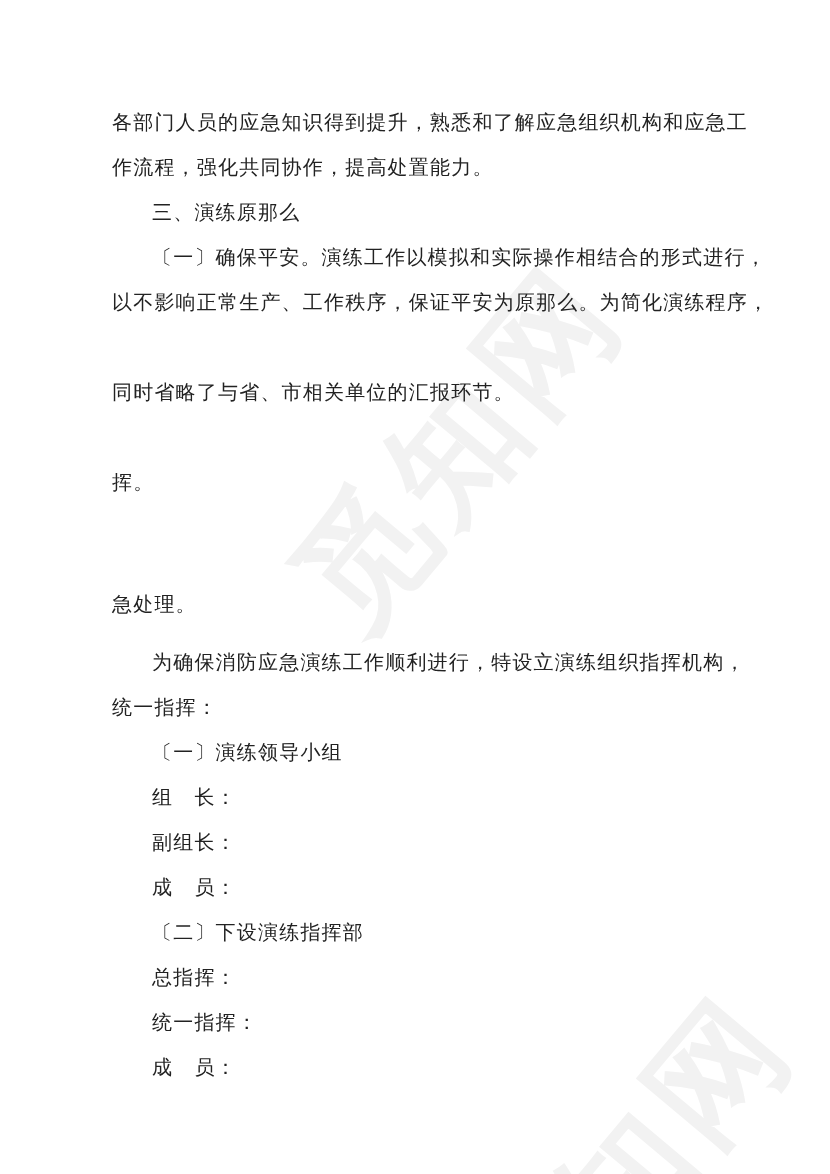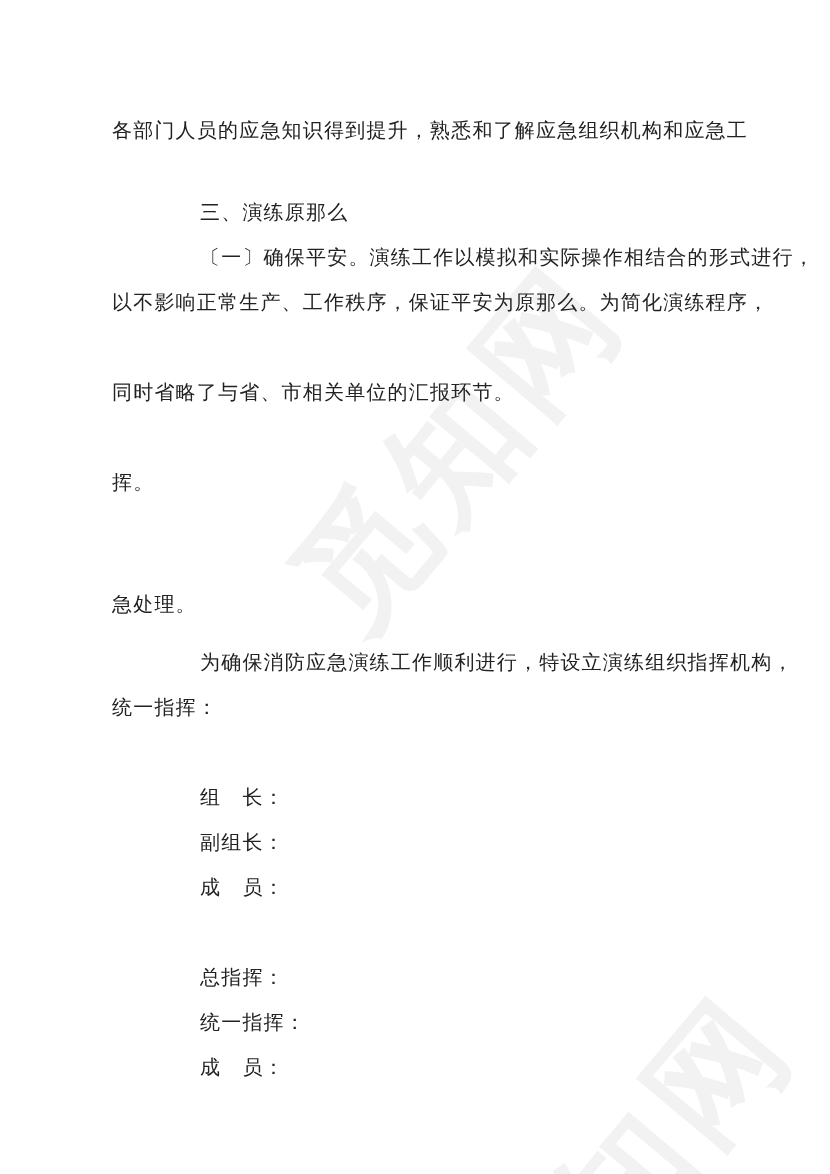--- a/index.html
+++ b/index.html
@@ -50,38 +50,40 @@
       position: absolute;
       left: 112px;
       font-size: 20px;
       line-height: 24px;
       white-space: nowrap;
       z-index: 1;
       letter-spacing: 1.2px;
     }
     .indent {
       left: 152px;
-      margin-left: 48px;
     }
   </style>
 </head>
 <body>
 
 <div class="page">
   <div class="watermark wm1">觅知网</div>
   <div class="watermark wm2">觅知网</div>
 
-  <div class="line" style="top:118px">各部门人员的应急知识得到提升，熟悉和了解应急组织机构和应急工</div>
+  <div class="line" style="top:110px">各部门人员的应急知识得到提升，熟悉和了解应急组织机构和应急工</div>
+  <div class="line" style="top:155px">作流程，强化共同协作，提高处置能力。</div>
   <div class="line indent" style="top:200px">三、演练原那么</div>
   <div class="line indent" style="top:245px">〔一〕确保平安。演练工作以模拟和实际操作相结合的形式进行，</div>
   <div class="line" style="top:290px">以不影响正常生产、工作秩序，保证平安为原那么。为简化演练程序，</div>
   <div class="line" style="top:380px">同时省略了与省、市相关单位的汇报环节。</div>
   <div class="line" style="top:470px">挥。</div>
   <div class="line" style="top:592px">急处理。</div>
   <div class="line indent" style="top:650px">为确保消防应急演练工作顺利进行，特设立演练组织指挥机构，</div>
   <div class="line" style="top:695px">统一指挥：</div>
+  <div class="line indent" style="top:740px">〔一〕演练领导小组</div>
   <div class="line indent" style="top:785px">组　长：</div>
   <div class="line indent" style="top:830px">副组长：</div>
   <div class="line indent" style="top:875px">成　员：</div>
+  <div class="line indent" style="top:920px">〔二〕下设演练指挥部</div>
   <div class="line indent" style="top:965px">总指挥：</div>
   <div class="line indent" style="top:1010px">统一指挥：</div>
   <div class="line indent" style="top:1055px">成　员：</div>
 </div>
 
 </body></html>

